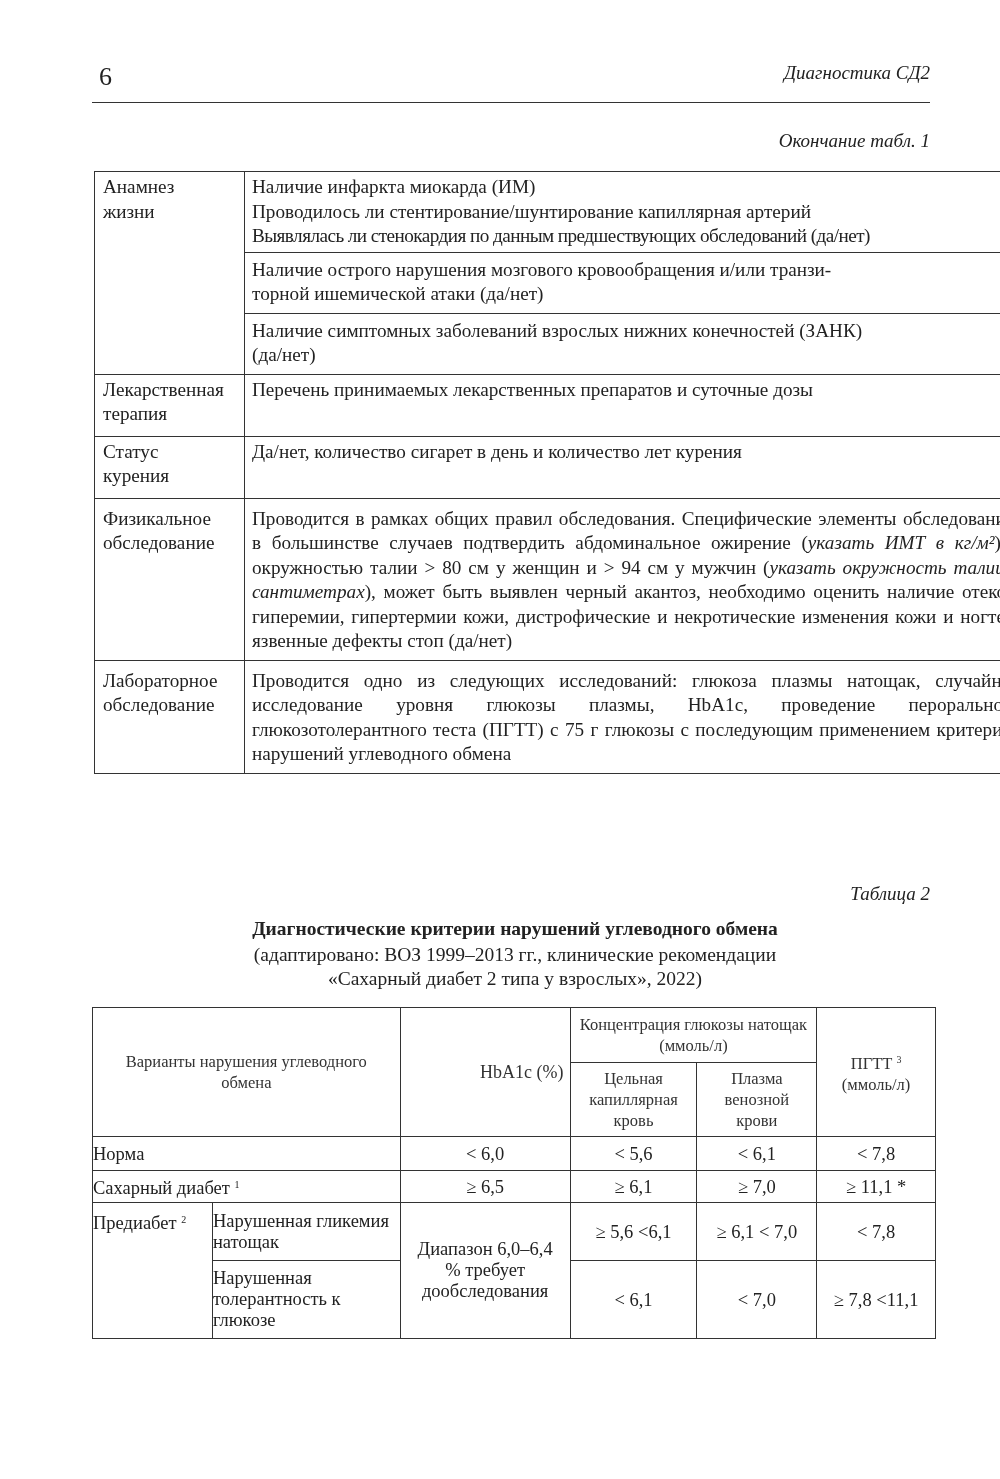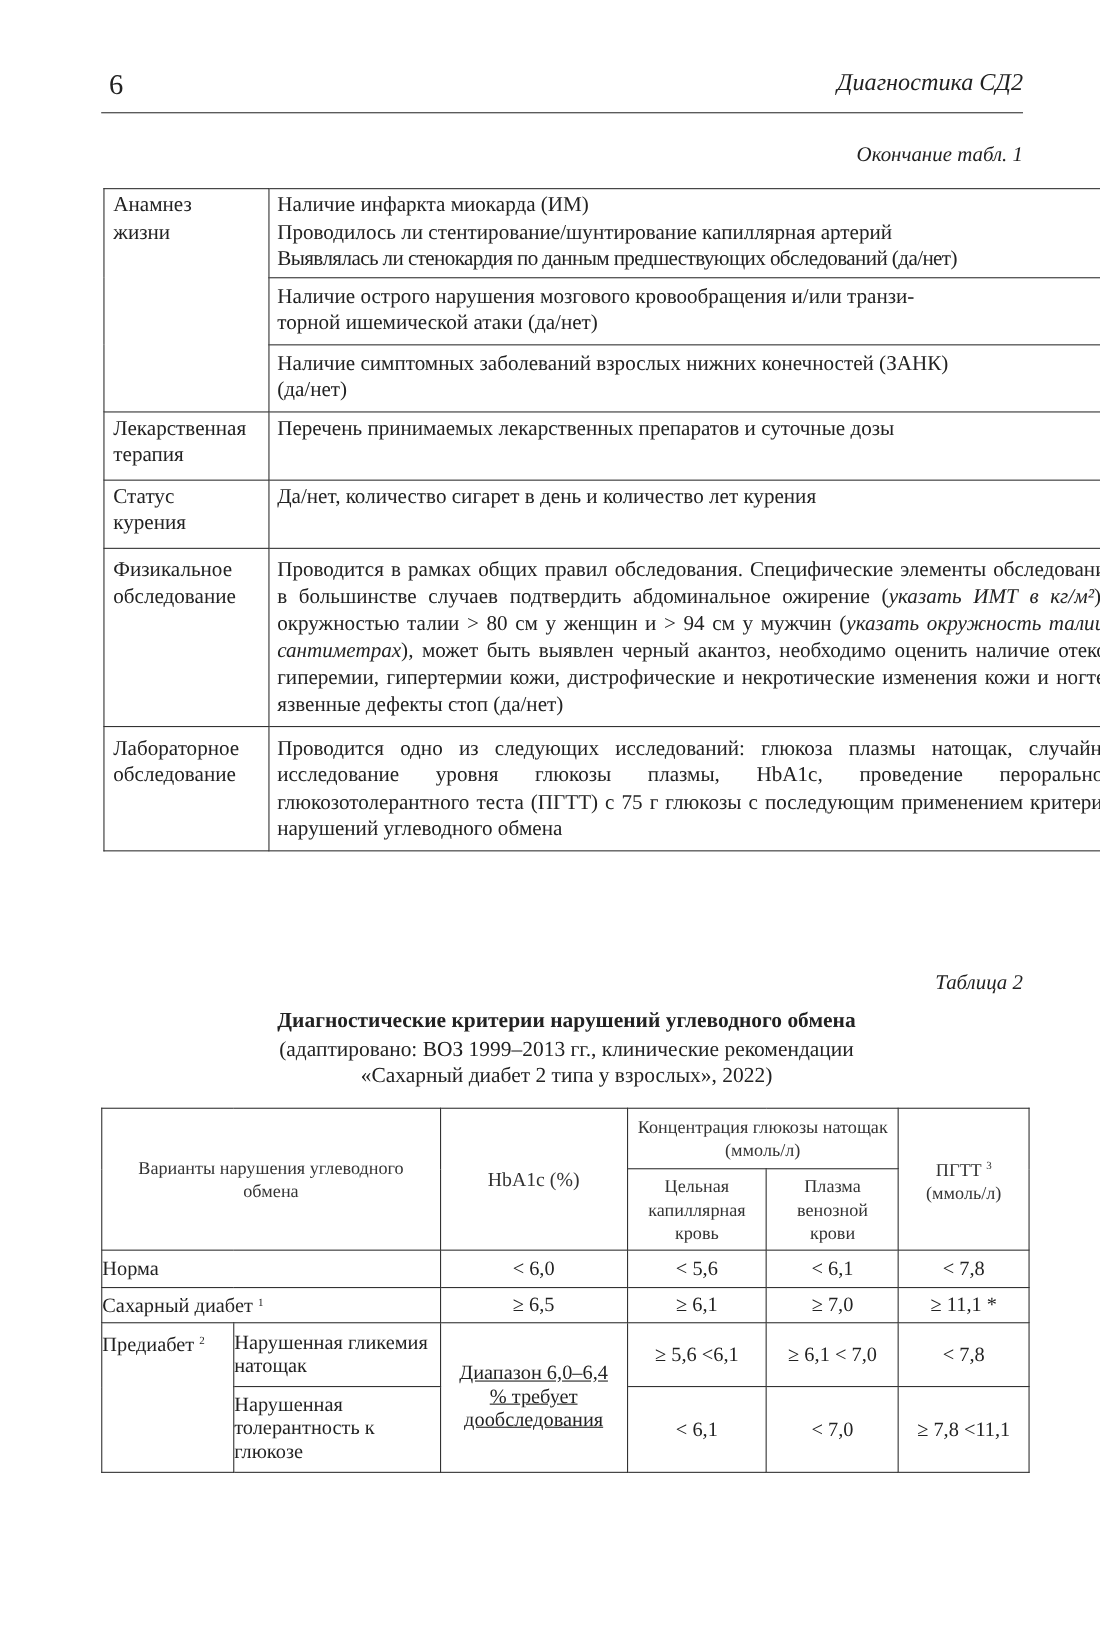--- a/index.html
+++ b/index.html
@@ -2,21 +2,21 @@
 <html><head>
   <meta charset="utf-8">
   <style>
     html, body { margin: 0; padding: 0; background: #ffffff; }
     body {
       width: 1000px; height: 1479px; position: relative; overflow: hidden;
       font-family: "Liberation Serif", "DejaVu Serif", serif;
       color: #222;
     }
     .header-num { position: absolute; left: 99px; top: 62px; font-size: 26px; }
-    .header-title { position: absolute; right: 70px; top: 62px; font-size: 22px; font-style: italic; }
+    .header-title { position: absolute; right: 70px; top: 62px; font-size: 19px; font-style: italic; }
     .header-rule { position: absolute; left: 92px; top: 102px; width: 838px; height: 0; border-top: 1.5px solid #333; }
     .table-caption-right { position: absolute; right: 70px; font-style: italic; font-size: 19px; }
     #t1cap { top: 130px; }
     #t2cap { top: 883px; }
 
     table { border-collapse: collapse; position: absolute; }
     #table1 { left: 94px; top: 171px; width: 934px; font-size: 19.2px; line-height: 24.5px; }
     #table1 td { border: 1.3px solid #333; vertical-align: top; padding: 3px 7px 3px 7px; }
     #table1 td.lbl { width: 134px; padding-left: 8px; }
     #table1 td.txt { text-align: justify; }
@@ -109,21 +109,21 @@
     <col style="width:120px">
       <col style="width:188px">
       <col style="width:170px">
     <col style="width:127px">
       <col style="width:120px">
       <col style="width:119px">
   </colgroup>
   <tbody>
       <tr style="height:55px;">
     <td class="hdr" colspan="2" rowspan="2" style="padding:0 30px;">Варианты нарушения углеводного обмена</td>
-    <td class="hdr" rowspan="2" style="font-size:18px;">HbA1c (%)</td>
+    <td class="hdr" rowspan="2" style="font-size:18px;text-align:right;">HbA1c (%)</td>
     <td class="hdr" colspan="2">Концентрация глюкозы натощак (ммоль/л)</td>
     <td class="hdr" rowspan="2">
       <span>ПГТТ</span>&nbsp;<sup>3</sup><br>
       <span>(ммоль/л)</span>
     </td>
   </tr>
   <tr style="height:74px;">
     <td class="hdr">Цельная капиллярная кровь</td>
     <td class="hdr">Плазма венозной крови</td>
   </tr>
@@ -141,21 +141,21 @@
     <td>≥ 6,5</td>
     <td>≥ 6,1</td>
     <td>≥ 7,0</td>
     <td>≥ 11,1 *</td>
   </tr>
   <tr style="height:58px;margin-top:48px;">
     <td class="left" rowspan="2" style="vertical-align:top;padding-top:6px;">
       <span>Предиабет</span>&nbsp;<sup>2</sup>
     </td>
     <td class="left" style="line-height:21px;">Нарушенная гликемия натощак</td>
-    <td rowspan="2" style="line-height:21px;padding:0 16px;text-decoration:underline;">Диапазон 6,0–6,4 % требует дообследования</td>
+    <td rowspan="2" style="line-height:21px;padding:0 16px;">Диапазон 6,0–6,4 % требует дообследования</td>
     <td>≥ 5,6 &lt;6,1</td>
     <td>≥ 6,1 &lt; 7,0</td>
     <td>&lt; 7,8</td>
   </tr>
   <tr style="height:78px;">
     <td class="left" style="line-height:21px;padding-right:30px;">Нарушенная толерантность к глюкозе</td>
     <td>&lt; 6,1</td>
     <td>&lt; 7,0</td>
     <td>≥ 7,8 &lt;11,1</td>
   </tr>

